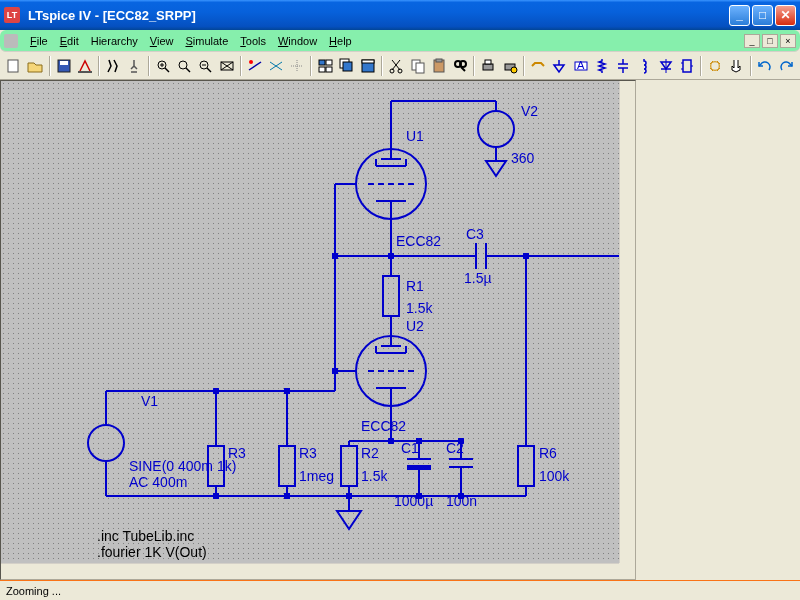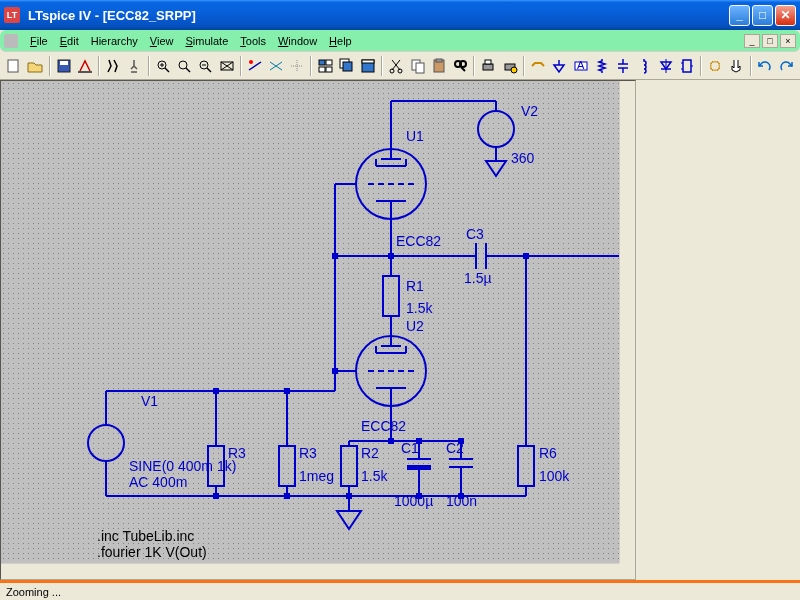--- a/index.html
+++ b/index.html
@@ -18,21 +18,21 @@
 .menubar .right { margin-left: auto; display: flex; gap: 2px; }
 .menubar .right .sbtn { width: 16px; height: 14px; background: #ece9d8; border: 1px solid #aca899; font-size: 9px; display:flex;align-items:center;justify-content:center;cursor:pointer;}
 .toolbar { height: 28px; background: #ece9d8; border-bottom: 1px solid #aca899; display: flex; align-items: center; padding: 2px 4px; gap: 1px; }
 .tbtn { width: 22px; height: 22px; display: flex; align-items: center; justify-content: center; cursor: pointer; border: 1px solid transparent; }
 .tsep { width: 2px; height: 20px; border-left: 1px solid #aca899; border-right: 1px solid #fff; margin: 0 2px; }
 .canvas-wrap { position: relative; width: 636px; height: 500px; overflow: hidden; border: 1px inset #aca899; }
 .canvas { position: absolute; top: 0; left: 0; width: 784px; height: 484px; background: #c0c0c0; background-image: radial-gradient(#808080 0.5px, transparent 0.5px); background-size: 5px 5px; }
 .vscroll { position: absolute; right: 0; top: 0; width: 16px; height: 484px; background: #ece9d8; border-left: 1px solid #d4d0c8; }
 .hscroll { position: absolute; left: 0; bottom: 0; width: 784px; height: 16px; background: #ece9d8; border-top: 1px solid #d4d0c8; }
 .corner { position: absolute; right: 0; bottom: 0; width: 16px; height: 16px; background: #ece9d8; }
-.statusbar { height: 20px; background: #ece9d8; border-top: 3px solid #f97316; padding: 2px 6px; font-size: 11px; color: #000; display:flex;align-items:center;}
+.statusbar { height: 20px; background: #ece9d8; border-top: 1px solid #f97316; padding: 2px 6px; font-size: 11px; color: #000; display:flex;align-items:center;}
 svg.schematic { position: absolute; top: 0; left: 0; }
 .schematic text { font-family: Arial, sans-serif; font-size: 14px; fill: #0000cc; }
 .schematic .wire { stroke: #0000cc; stroke-width: 2; fill: none; }
 .schematic .comp { stroke: #0000cc; stroke-width: 2; fill: none; }
 .schematic .node { fill: #0000cc; }
 .schematic .dir { fill: #000; font-size: 14px; }
 .schematic .lbl { fill: #000; font-size: 14px; }
 </style>
 </head>
 <body>

